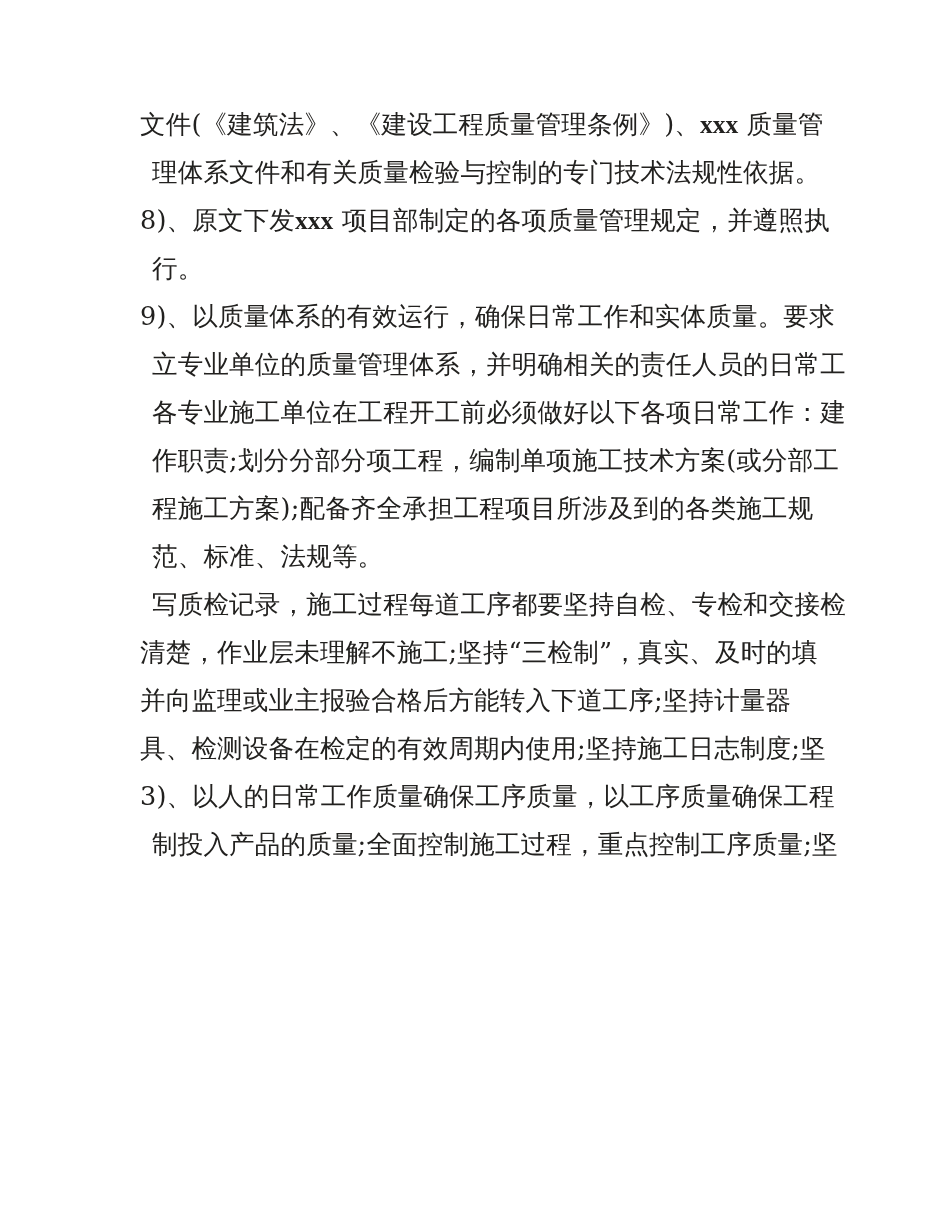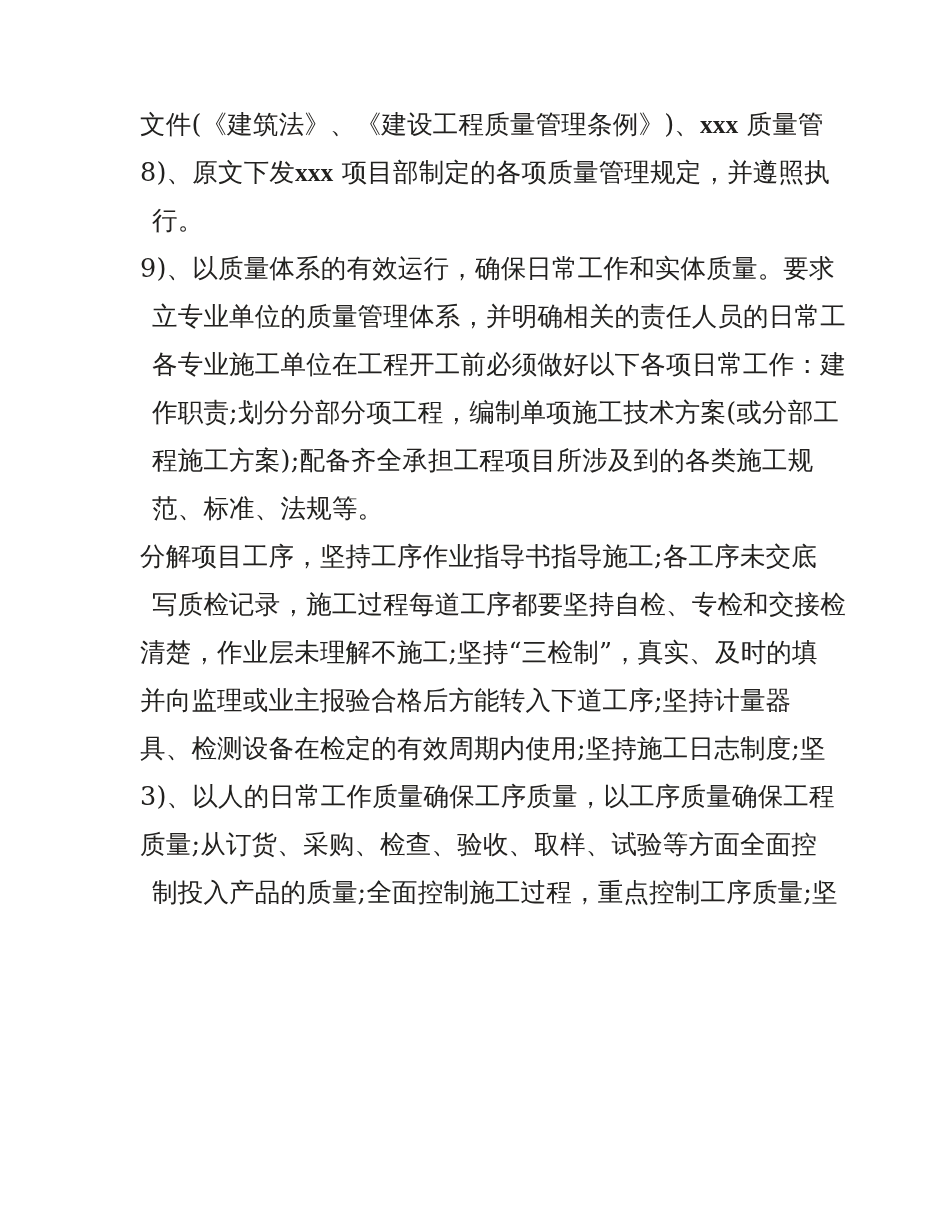--- a/index.html
+++ b/index.html
@@ -58,30 +58,29 @@
     font-weight: bold;
     letter-spacing: 0;
   }
 </style>
 </head>
 <body>
 
 <div class="page" style="background: rgb(255, 255, 255); border-radius: 22px;">
   <div class="text-block" id="text-block" style="color: rgb(34, 33, 31);">
       <div class="doc-line flush"><span>文件(《建筑法》、《建设工程质量管理条例》)、</span><b class="latin-bold">xxx</b><span> 质量管</span></div>
+      <div class="doc-line indent"><span>理体系文件和有关质量检验与控制的专门技术法规性依据。</span></div>
       <div class="doc-line flush"><span>8)、原文下发</span><b class="latin-bold">xxx</b><span> 项目部制定的各项质量管理规定，并遵照执</span></div>
       <div class="doc-line indent"><span>行。</span></div>
       <div class="doc-line flush"><span>9)、以质量体系的有效运行，确保日常工作和实体质量。要求</span></div>
       <div class="doc-line indent"><span>立专业单位的质量管理体系，并明确相关的责任人员的日常工</span></div>
       <div class="doc-line indent"><span>各专业施工单位在工程开工前必须做好以下各项日常工作：建</span></div>
       <div class="doc-line indent"><span>作职责;划分分部分项工程，编制单项施工技术方案(或分部工</span></div>
       <div class="doc-line indent"><span>程施工方案);配备齐全承担工程项目所涉及到的各类施工规</span></div>
       <div class="doc-line indent"><span>范、标准、法规等。</span></div>
-      <div class="doc-line flush"><span>分解项目工序，坚持工序作业指导书指导施工;各工序未交底</span></div>
       <div class="doc-line indent"><span>写质检记录，施工过程每道工序都要坚持自检、专检和交接检</span></div>
       <div class="doc-line flush"><span>清楚，作业层未理解不施工;坚持“三检制”，真实、及时的填</span></div>
       <div class="doc-line flush"><span>并向监理或业主报验合格后方能转入下道工序;坚持计量器</span></div>
       <div class="doc-line flush"><span>具、检测设备在检定的有效周期内使用;坚持施工日志制度;坚</span></div>
       <div class="doc-line flush"><span>3)、以人的日常工作质量确保工序质量，以工序质量确保工程</span></div>
-      <div class="doc-line flush"><span>质量;从订货、采购、检查、验收、取样、试验等方面全面控</span></div>
       <div class="doc-line indent"><span>制投入产品的质量;全面控制施工过程，重点控制工序质量;坚</span></div>
     </div>
 </div>
 
 </body></html>

